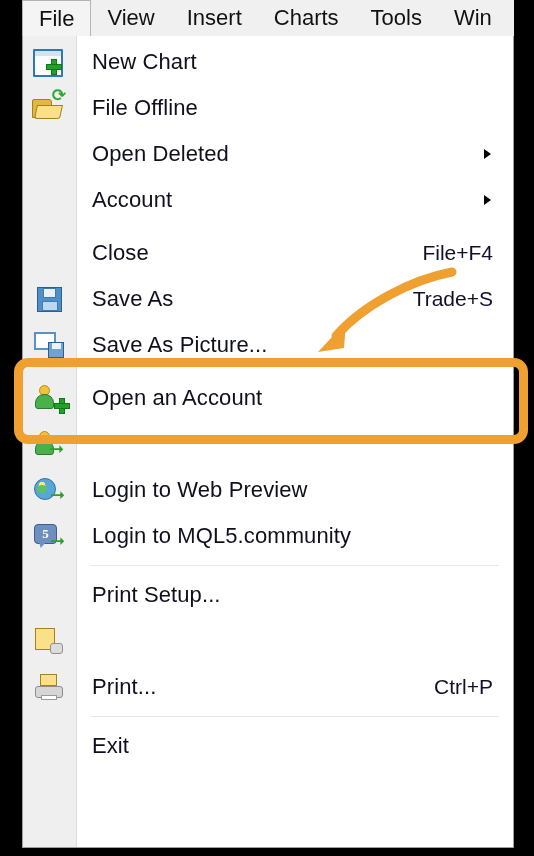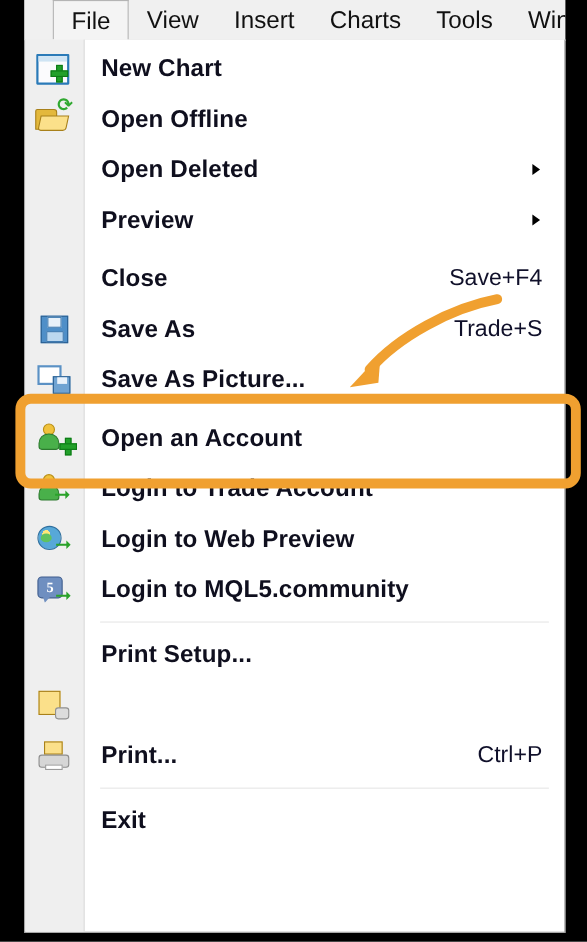--- a/index.html
+++ b/index.html
@@ -15,21 +15,21 @@
     position:absolute;left:22px;top:0;width:492px;height:36px;
     background:#f0f0f0;border-bottom:1px solid #cfcfcf;
     white-space:nowrap;overflow:hidden;
   }
   .menubar-item{
     display:inline-block;height:23px;line-height:36px;
     padding:0 16px;font-size:22px;color:#111;vertical-align:top;
   }
   .menubar-item.active{
     background:#f4f4f4;border-left:1px solid #b4b4b4;border-right:1px solid #b4b4b4;
-    border-top:1px solid #b4b4b4;box-sizing:border-box;height:37px;margin-left:26px;
+    border-top:1px solid #b4b4b4;box-sizing:border-box;height:37px;
   }
 
   
   .menu-panel{
     position:absolute;left:22px;top:36px;width:492px;height:812px;
     background:#ffffff;box-sizing:border-box;
     border:1px solid #9e9e9e;border-top:none;
   }
   .gutter{
     position:absolute;left:0;top:0;width:53px;height:100%;
@@ -39,21 +39,21 @@
 
   .mi{
     position:relative;display:flex;align-items:center;height:46px;
     box-sizing:border-box;
   }
   .mi .ico{
     position:absolute;left:3px;top:50%;transform:translateY(-50%);
     width:46px;height:40px;display:flex;align-items:center;justify-content:center;
   }
   .mi .label{
-    margin-left:69px;font-size:22px;color:#0f0f1e;letter-spacing:.1px;font-weight:bold;
+    margin-left:69px;font-size:22px;color:#0f0f1e;letter-spacing:.1px;
   }
   .mi .accel{
     position:absolute;right:20px;font-size:21px;color:#10102a;
   }
   .mi .arrow{
     position:absolute;right:22px;width:0;height:0;
     border-left:7px solid #000;border-top:5px solid transparent;border-bottom:5px solid transparent;
   }
   .sep{height:1px;background:#e6e6e6;margin:6px 14px 6px 68px;}
   .gap{height:7px;}
@@ -167,38 +167,38 @@
       <div class="mi">
         <span class="ico">
           <span class="i">
               <span class="folder" style="position:absolute;left:0;top:6px;">
                 <span class="back"></span>
                 <span class="front"></span>
               </span>
               <span class="refresh">⟳</span>
             </span>
         </span>
-        <span class="label">Open Offline</span>
+        <span class="label">File Offline</span>
       </div>
 
       <div class="mi">
         <span class="label">Open Deleted</span>
         <span class="arrow"></span>
       </div>
 
       <div class="mi">
-        <span class="label">Preview</span>
+        <span class="label">Account</span>
         <span class="arrow"></span>
       </div>
 
       <div class="gap"></div>
 
       <div class="mi">
         <span class="label">Close</span>
-        <span class="accel">Save+F4</span>
+        <span class="accel">File+F4</span>
       </div>
 
       <div class="mi">
         <span class="ico">
           <span class="floppy"></span>
         </span>
         <span class="label">Save As</span>
         <span class="accel">Trade+S</span>
       </div>
 
@@ -227,21 +227,20 @@
       </div>
 
       <div class="mi">
         <span class="ico">
           <span class="person">
               <span class="head"></span>
               <span class="body"></span>
               <span class="garrow">➞</span>
             </span>
         </span>
-        <span class="label">Login to Trade Account</span>
       </div>
 
       <div class="mi">
         <span class="ico">
           <span class="person" style="width:30px;">
               <span class="globe" style="position:absolute;left:0;top:1px;"></span>
               <span class="garrow">➞</span>
             </span>
         </span>
         <span class="label">Login to Web Preview</span>

